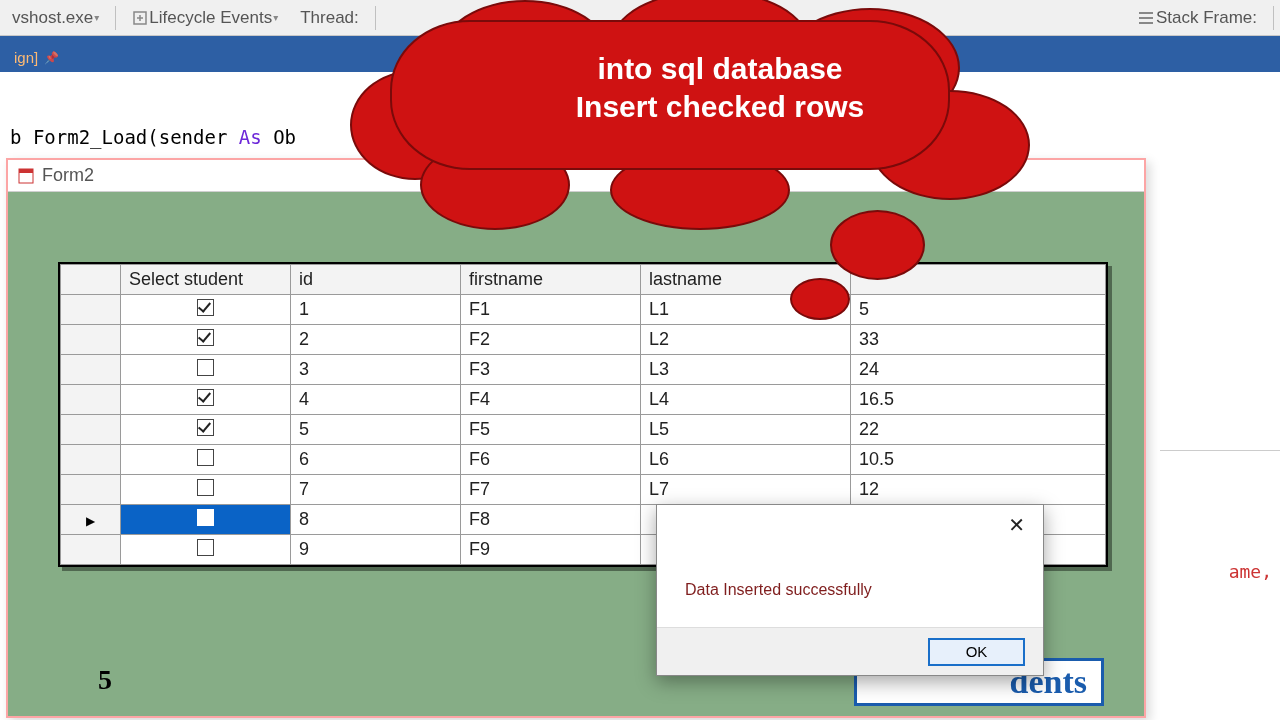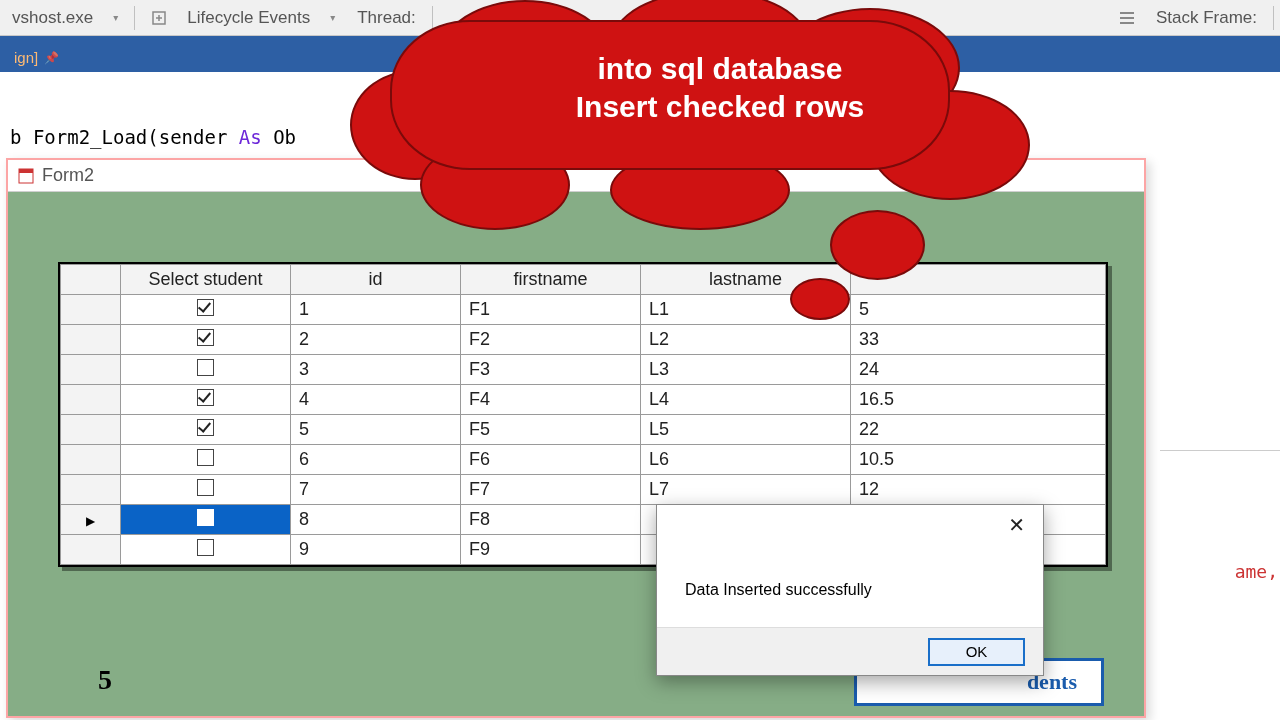--- a/index.html
+++ b/index.html
@@ -1,21 +1,21 @@
 <!DOCTYPE html>
 <html><head>
 <meta charset="utf-8">
 <style>
   * { box-sizing: border-box; margin: 0; padding: 0; }
   body { font-family: "Segoe UI", Tahoma, sans-serif; background: #fff; overflow: hidden; width: 1280px; height: 720px; position: relative; }
 
   
   .vs-toolbar { height: 36px; background: #f0f0f0; border-bottom: 1px solid #c8c8c8; display: flex; align-items: center; padding: 0 6px; font-size: 17px; color: #555; gap: 10px; }
   .vs-toolbar .rule { width:1px; height:24px; background:#c0c0c0; }
-  .vs-toolbar .tb-item { display:flex; align-items:center; gap:20px; padding: 2px 6px;}
+  .vs-toolbar .tb-item { display:flex; align-items:center; gap:1px; padding: 2px 6px;}
   .vs-toolbar .dd { font-size:10px; color:#888; }
 
   
   .tabstrip { height: 36px; background: #2d5fa4; color:#fdba74; display:flex; align-items:flex-end; padding-left:4px; }
   .tabstrip .tab { padding: 6px 14px 6px 10px; background:#2d5fa4; font-size:15px; display:flex; align-items:center; gap:6px; }
   .tabstrip .pin { font-size:12px; opacity:.8;}
 
   
   .codepane { background:#fff; padding: 6px 10px 0 10px; font-family: Consolas, monospace; font-size:19px; line-height:1.25; white-space:pre; overflow:hidden;}
   .kw-blue { color:#6d28d9; }
@@ -24,64 +24,64 @@
   
   .form2-frame { position:absolute; left:6px; top:158px; width:1140px; height:560px; border:2px solid #fca5a5; box-shadow: 4px 4px 10px rgba(0,0,0,.15);}
   .form2-title { height:32px; background:#fff; border-bottom:1px solid #d0d0d0; display:flex; align-items:center; gap:8px; padding:0 10px; color:#555; font-size:18px;}
   .form2-title .ico { width:16px; height:16px; display:inline-block; position:relative;}
   .form2-body { position:absolute; top:32px; left:0; right:0; bottom:0; background:#86ad86; }
 
   
   .grid-wrap { position:absolute; left:50px; top:70px; width:1050px; background:#fff; border:2px solid #000; box-shadow: 4px 4px 0 rgba(0,0,0,.4);}
   table.dgv { border-collapse:collapse; width:100%; table-layout:fixed; font-size:18px; color:#222;}
   table.dgv th, table.dgv td { border:1px solid #9a9a9a; padding:3px 8px; height:30px; text-align:left; background:#fff;}
-  table.dgv th { background:#f3f3f3; font-weight:400;text-align:center;}
+  table.dgv th { background:#f3f3f3; font-weight:400;}
   table.dgv col.rowhdr { width:60px;}
   table.dgv col.sel { width:170px;}
   table.dgv col.id { width:170px;}
   table.dgv col.fn { width:180px;}
   table.dgv col.ln { width:210px;}
   table.dgv td.rowhdr { background:#f3f3f3; text-align:center; color:#000;}
   table.dgv td.selcell { text-align:center;}
   table.dgv tr.selected td.selcell { background:#0a63c6;}
   table.dgv tr.selected td.rowhdr::before { content:"▶"; font-size:12px;}
   .chk { display:inline-block; width:17px; height:17px; border:1.5px solid #444; position:relative; background:#fff;}
   .chk.checked::after { content:""; position:absolute; left:3px; top:0px; width:5px; height:10px; border:solid #222; border-width:0 2px 2px 0; transform:rotate(40deg);}
   tr.selected .chk { border-color:#fff;}
   tr.selected .chk.checked::after { border-color:#fff;}
 
   
   .count-lbl { position:absolute; left:90px; bottom:20px; font-family:"Times New Roman",serif; font-size:28px; font-weight:bold;}
-  .big-btn { position:absolute; right:40px; bottom:10px; width:250px; height:48px; border:3px solid #1a5cad; background:#fff; color:#1a5cad; font-family:"Times New Roman",serif; font-weight:bold; font-size:22px; display:flex; align-items:center; justify-content:flex-end; padding-right:24px;}
+  .big-btn { position:absolute; right:40px; bottom:10px; width:250px; height:48px; border:3px solid #1a5cad; background:#fff; color:#1a5cad; font-family:"Times New Roman",serif; font-weight:bold; font-size:34px; display:flex; align-items:center; justify-content:flex-end; padding-right:14px;}
   .big-btn::before{content:""}
 
   
   .msgbox { position:absolute; left:656px; top:504px; width:388px; height:172px; background:#fff; border:1px solid #888; box-shadow:0 6px 18px rgba(0,0,0,.35); z-index:40;}
   .msgbox .mb-close { position:absolute; right:8px; top:4px; font-size:20px; color:#222; padding:4px 10px; cursor:pointer;}
-  .msgbox .mb-text { position:absolute; left:28px; top:76px; font-size:16px; color:#000000;}
+  .msgbox .mb-text { position:absolute; left:28px; top:76px; font-size:16px; color:#7f1d1d;}
   .msgbox .mb-footer { position:absolute; left:0; right:0; bottom:0; height:48px; background:#f0f0f0; border-top:1px solid #ddd; display:flex; align-items:center; justify-content:flex-end; padding-right:18px;}
   .msgbox .ok-btn { width:97px; height:28px; background:#e7f0fb; border:2px solid #1a6fc9; font-size:15px; cursor:pointer;}
 
   
   .cloud { position:absolute; left:310px; top:-10px; width:720px; height:250px; z-index:60; pointer-events:none;}
   .cloud .blob { position:absolute; background:#cf1212; border:2px solid #7a0a0a; border-radius:50%; }
   .cloud .main { left:80px; top:30px; width:560px; height:150px; border-radius:80px/70px;}
   .cloud .b1 { left:40px;  top:80px;  width:130px; height:110px;}
   .cloud .b2 { left:130px; top:10px;  width:170px; height:110px;}
   .cloud .b3 { left:300px; top:0px;   width:200px; height:110px;}
   .cloud .b4 { left:470px; top:18px;  width:180px; height:120px;}
   .cloud .b5 { left:560px; top:100px; width:160px; height:110px;}
   .cloud .b6 { left:110px; top:150px; width:150px; height:90px;}
   .cloud .b7 { left:300px; top:160px; width:180px; height:80px;}
   .cloud .s1 { left:520px; top:220px; width:95px; height:70px;}
   .cloud .s2 { left:480px; top:288px; width:60px; height:42px;}
   .cloud-text { position:absolute; left:150px; top:60px; width:520px; color:#fff; font-weight:bold; font-size:30px; text-align:center; line-height:1.25;}
 
   
-  .right-frag { position:absolute; right:0; top:450px; width:120px; height:160px; border-top:1px solid #ccc; font-family:Consolas,monospace; color:#c33; font-size:18px; padding-top:110px; text-align:right; padding-right:2px; overflow:hidden;}
+  .right-frag { position:absolute; right:0; top:450px; width:120px; height:160px; border-top:1px solid #ccc; font-family:Consolas,monospace; color:#c33; font-size:18px; padding-top:110px; text-align:right; padding-right:8px; overflow:hidden;}
 </style>
 </head>
 <body>
 
 <div class="vs-toolbar">
   <div class="tb-item">
     <span>vshost.exe</span>
     <span class="dd">▾</span>
   </div>
   <div class="rule"></div>

